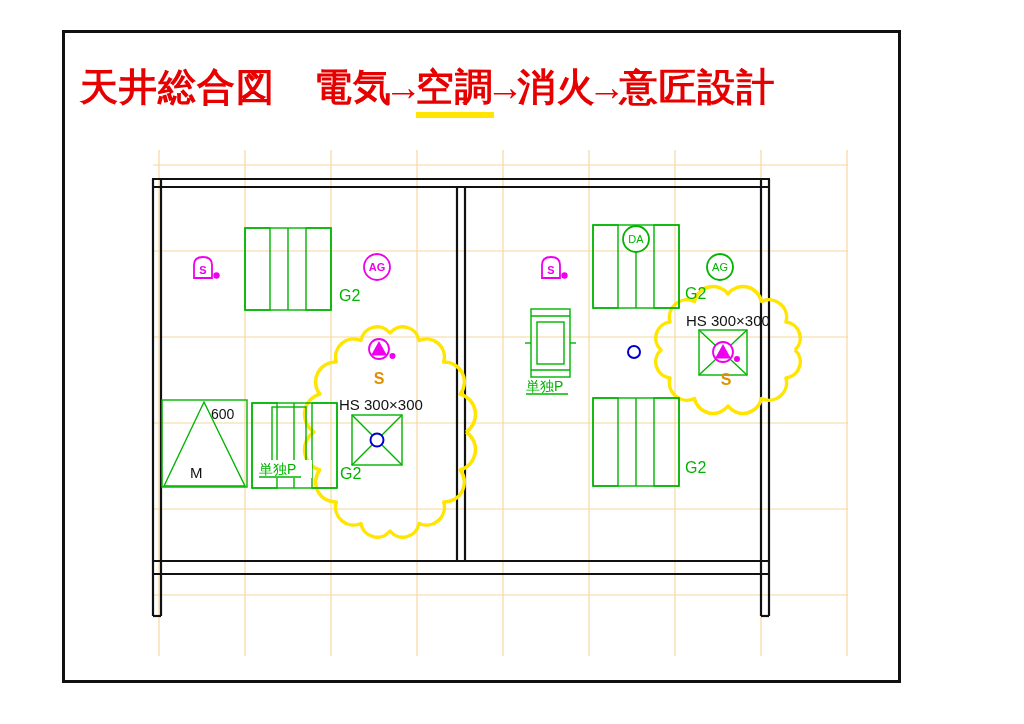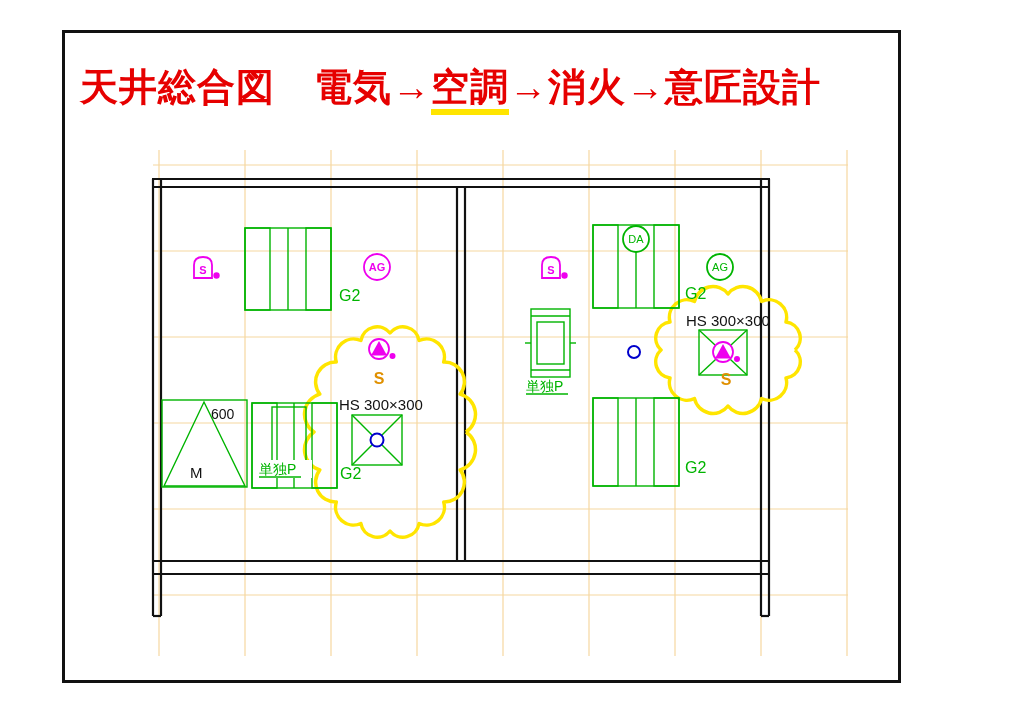--- a/index.html
+++ b/index.html
@@ -1,19 +1,19 @@
 <!DOCTYPE html>
 <html><head>
 <meta charset="utf-8">
 <style>
   html,body{margin:0;padding:0;background:#fff;}
   #page{position:relative;width:1024px;height:724px;background:#ffffff;overflow:hidden;
         font-family:"Liberation Sans",sans-serif;}
   #frame{position:absolute;left:62px;top:30px;width:833px;height:647px;border:3px solid #111;}
-  #title{position:absolute;left:80px;top:62px;font-family:Liberation Sans, sans-serif;
+  #title{position:absolute;left:80px;top:62px;font-family:Liberation Mono, monospace;
          font-weight:bold;font-size:38px;color:#e60000;letter-spacing:1px;white-space:pre;}
   #title .hl{border-bottom:6px solid #ffe500;padding-bottom:1px;}
   svg{position:absolute;left:0;top:0;}
   .grid{stroke:#f6d7a0;stroke-width:1.2;}
   .wall{stroke:#111;stroke-width:2.2;}
   .g{stroke:#00b400;stroke-width:1.4;fill:none;}
   .g2{stroke:#00b400;stroke-width:1.8;fill:#fff;}
   .mg{stroke:#ee00ee;stroke-width:1.8;fill:#fff;}
   .mgf{fill:#ee00ee;stroke:none;}
   .bl{stroke:#0000cc;stroke-width:2;fill:#fff;}

